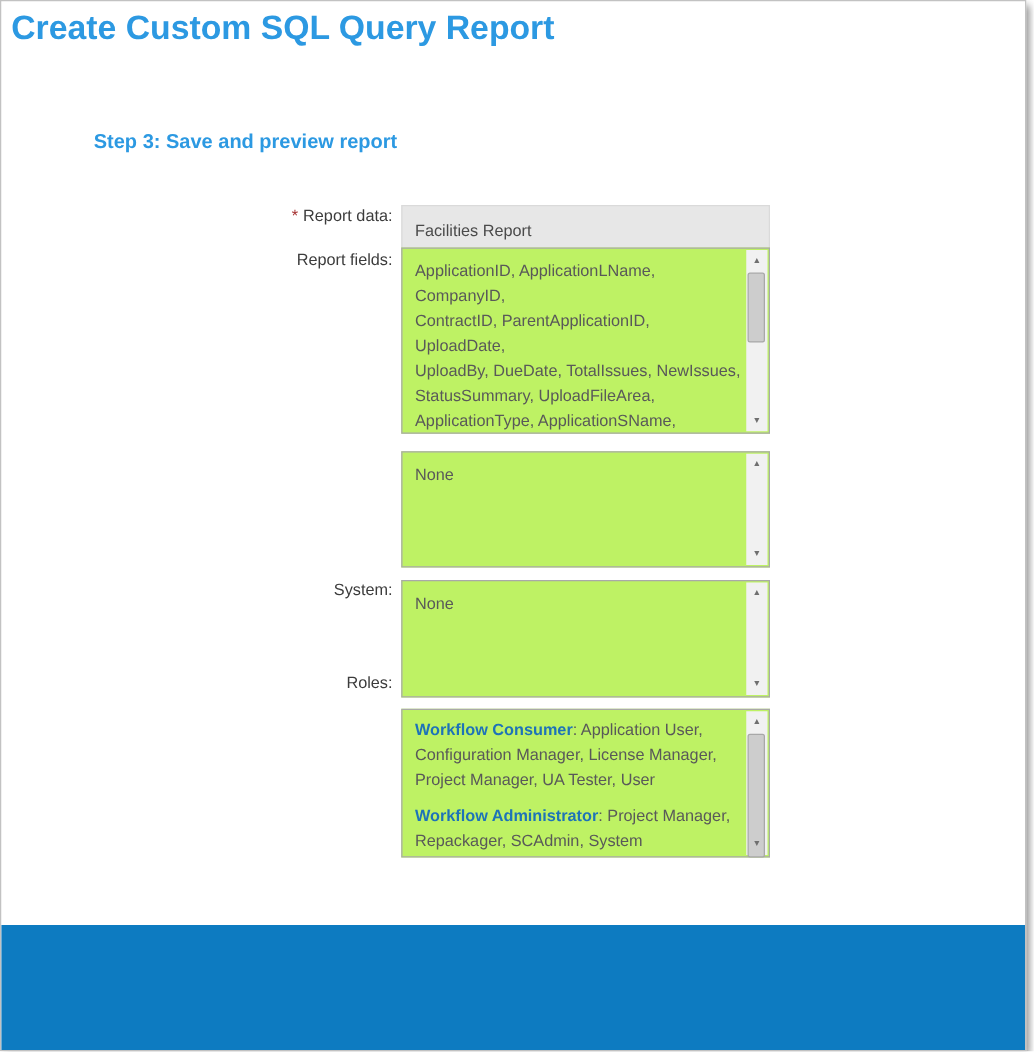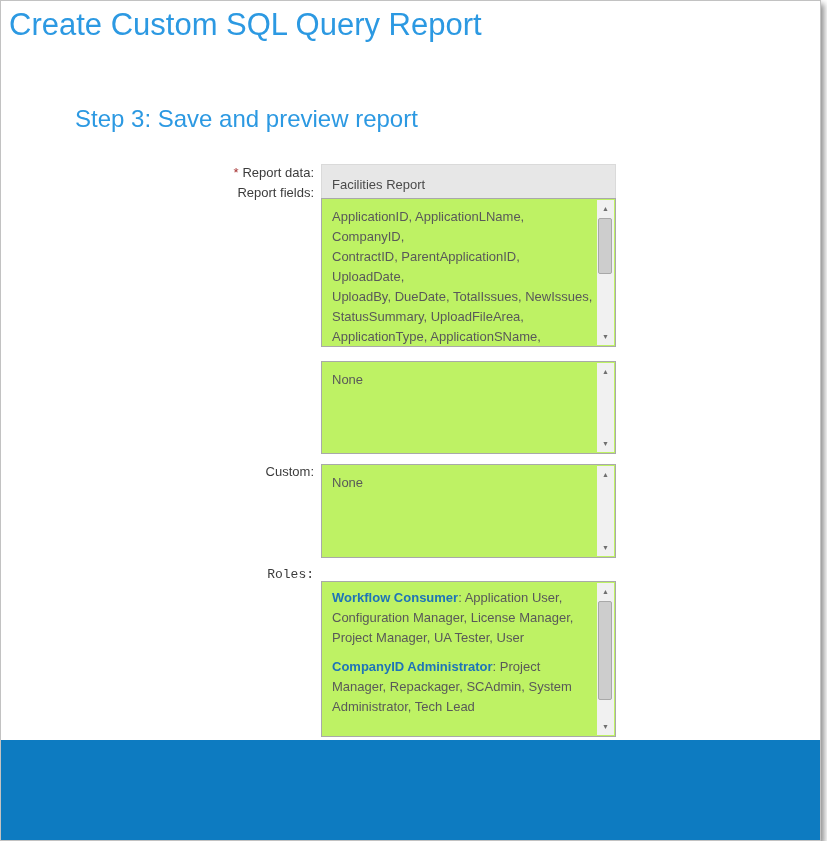--- a/index.html
+++ b/index.html
@@ -18,26 +18,26 @@
     position:relative;
     width:821px;height:841px;
     background:#fff;
     border:1px solid #c2c2c2;
     box-shadow:3px 4px 6px rgba(0,0,0,.45);
     overflow:hidden;
   }
 
   .title{
     position:absolute;left:8px;top:6px;margin:0;
-    font-size:31px;font-weight:400;color:var(--accent);
+    font-size:27px;font-weight:700;color:var(--accent);
     white-space:nowrap;
   }
   .step-heading{
     position:absolute;left:74px;top:104px;margin:0;
-    font-size:24px;font-weight:400;color:var(--accent);
+    font-size:16px;font-weight:700;color:var(--accent);
     white-space:nowrap;
   }
 
   .lbl{
     position:absolute;left:60px;width:253px;text-align:right;
     font-size:13px;color:#3c3c3c;
   }
   .req{color:var(--req);margin-right:4px;font-size:13px;}
 
   .field{
@@ -58,21 +58,21 @@
   }
   .boxfield .content{
     position:absolute;left:0;top:0;right:17px;bottom:0;
     padding:8px 4px 0 10px;line-height:20px;overflow:hidden;
   }
   .pre{white-space:pre-line;}
 
   .bf-fields{top:197px;height:149px;}
   .bf-template{top:360px;height:93px;}
   .bf-filters{top:463px;height:94px;}
-  .bf-roles{top:566px;height:156px;margin-top:14px;}
+  .bf-roles{top:566px;height:119px;}
 
   .bf-roles .content{padding-top:6px;}
   .role-group{margin:0 0 9px 0;}
   .role-name{font-weight:bold;color:var(--rolename);}
 
   
   .sb{
     position:absolute;top:1px;right:1px;bottom:1px;width:17px;
     background:#f1f1f1;
   }
@@ -98,21 +98,21 @@
 <body>
 
 <div class="page">
 
   <h1 class="title">Create Custom SQL Query Report</h1>
   <h2 class="step-heading">Step 3: Save and preview report</h2>
 
   <div class="lbl" style="top:164px;"><span class="req">*</span><span>Report data:</span></div>
   <input class="field name-input" readonly="" value="Facilities Report" style="">
 
-  <div class="lbl" style="top:184px;">Report fields:</div>
+  <div class="lbl" style="top:199px;">Report fields:</div>
   <div class="field boxfield bf-fields">
     <div class="content pre">ApplicationID, ApplicationLName, CompanyID,
 ContractID, ParentApplicationID, UploadDate,
 UploadBy, DueDate, TotalIssues, NewIssues,
 StatusSummary, UploadFileArea,
 ApplicationType, ApplicationSName,
 CompanyAppSeqNo, BUID,
 CurrentWFMajorItemID, CurrentWFMinorItemID</div>
     <div class="sb">
       <div class="sb-btn sb-up">▲</div>
@@ -122,34 +122,34 @@
   </div>
 
   <div class="field boxfield bf-template">
     <div class="content">None</div>
     <div class="sb">
       <div class="sb-btn sb-up">▲</div>
       <div class="sb-btn sb-down">▼</div>
     </div>
   </div>
 
-  <div class="lbl" style="top:463px;">Custom:</div>
+  <div class="lbl" style="top:463px;">System:</div>
   <div class="field boxfield bf-filters">
     <div class="content">None</div>
     <div class="sb">
       <div class="sb-btn sb-up">▲</div>
       <div class="sb-btn sb-down">▼</div>
     </div>
   </div>
 
-  <div class="lbl" style="top:566px;font-family:Liberation Mono, monospace;">Roles:</div>
+  <div class="lbl" style="top:537px;">Roles:</div>
   <div class="field boxfield bf-roles">
     <div class="content">
       <div class="role-group"><span class="role-name">Workflow Consumer</span><span>: </span><span>Application User, Configuration Manager, License Manager, Project Manager, UA Tester, User</span></div>
-      <div class="role-group"><span class="role-name">CompanyID Administrator</span><span>: </span><span>Project Manager, Repackager, SCAdmin, System Administrator, Tech Lead</span></div>
+      <div class="role-group"><span class="role-name">Workflow Administrator</span><span>: </span><span>Project Manager, Repackager, SCAdmin, System Administrator, Tech Lead</span></div>
     </div>
     <div class="sb">
       <div class="sb-btn sb-up">▲</div>
       <div class="sb-thumb" style="top:18px;height:99px;"></div>
       <div class="sb-btn sb-down">▼</div>
     </div>
   </div>
 
   <div class="footer">
     

